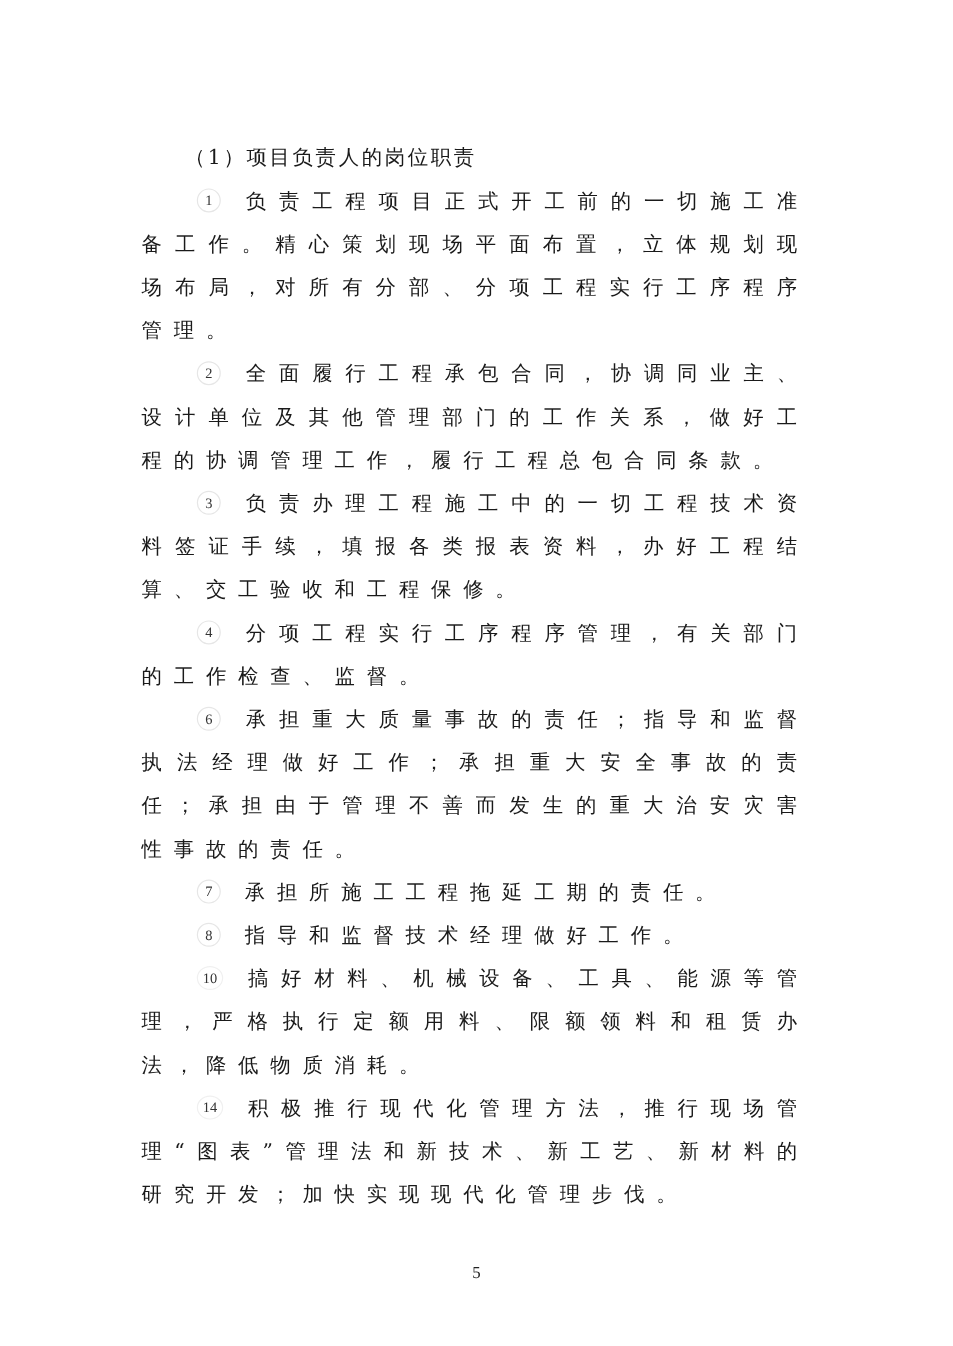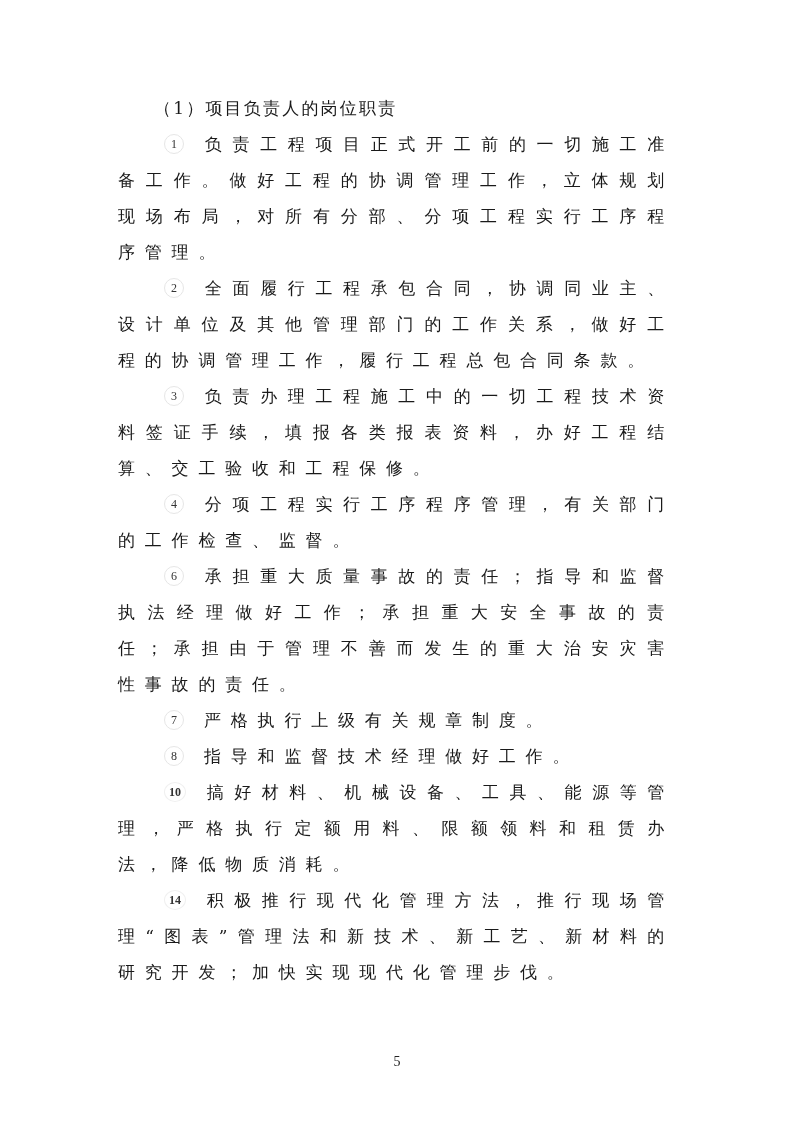--- a/index.html
+++ b/index.html
@@ -1,41 +1,41 @@
 <!DOCTYPE html>
 <html><head>
 <meta charset="utf-8">
 <style>
   html, body { margin: 0; padding: 0; background: #ffffff; }
   body { width: 794px; height: 1122px; position: relative; overflow: hidden;
          font-family: "DejaVu Serif", "Liberation Serif", serif; color: #1a1a1a; }
   .page { position: absolute; left: 118px; top: 90px; width: 556px; }
   .heading { font-size: 17px; line-height: 36px; height: 36px; padding-left: 36px;
-             letter-spacing: 2.2px; white-space: nowrap; }
+             letter-spacing: 2.2px; white-space: nowrap; margin-top: 24px; }
   .para { font-size: 17px; line-height: 36px; letter-spacing: 9.8px;
           text-indent: 46px; text-align: justify; margin: 0; word-break: break-all; }
   .num { display: inline-block; width: 18px; height: 18px; border-radius: 50%;
          border: 1px solid #e6e6e6; font-size: 12px; line-height: 18px; text-align: center;
          letter-spacing: 0; text-indent: 0; margin-right: 20px; vertical-align: 2px;
          color: #333; font-family: "Liberation Serif", serif; }
-  .num.wide { width: 20px; border-color: #f0f0f0; font-weight: bold; }
+  .num.wide { width: 20px; border-color: #f0f0f0; }
   .page-number { position: absolute; top: 1054px; left: 0; width: 794px; text-align: center;
                  font-size: 14px; font-family: "Liberation Serif", serif; color: #222; }
 </style>
 </head>
 <body>
 
 <div class="page">
   <div class="heading">（1）项目负责人的岗位职责</div>
 
-  <p class="para"><span class="num">1</span><span>负责工程项目正式开工前的一切施工准备工作。做好工程的协调管理工作，立体规划现场布局，对所有分部、分项工程实行工序程序管理。</span></p>
+  <p class="para"><span class="num">1</span><span>负责工程项目正式开工前的一切施工准备工作。精心策划现场平面布置，立体规划现场布局，对所有分部、分项工程实行工序程序管理。</span></p>
   <p class="para"><span class="num">2</span><span>全面履行工程承包合同，协调同业主、设计单位及其他管理部门的工作关系，做好工程的协调管理工作，履行工程总包合同条款。</span></p>
   <p class="para"><span class="num">3</span><span>负责办理工程施工中的一切工程技术资料签证手续，填报各类报表资料，办好工程结算、交工验收和工程保修。</span></p>
   <p class="para"><span class="num">4</span><span>分项工程实行工序程序管理，有关部门的工作检查、监督。</span></p>
   <p class="para"><span class="num">6</span><span>承担重大质量事故的责任；指导和监督执法经理做好工作；承担重大安全事故的责任；承担由于管理不善而发生的重大治安灾害性事故的责任。</span></p>
-  <p class="para"><span class="num">7</span><span>严格执行上级有关规章制度。</span></p>
+  <p class="para"><span class="num">7</span><span>承担所施工工程拖延工期的责任。</span></p>
   <p class="para"><span class="num">8</span><span>指导和监督技术经理做好工作。</span></p>
   <p class="para"><span class="num wide">10</span><span>搞好材料、机械设备、工具、能源等管理，严格执行定额用料、限额领料和租赁办法，降低物质消耗。</span></p>
   <p class="para"><span class="num wide">14</span><span>积极推行现代化管理方法，推行现场管理“图表”管理法和新技术、新工艺、新材料的研究开发；加快实现现代化管理步伐。</span></p>
 
 </div>
 
 <div class="page-number">5</div>
 
 </body></html>

